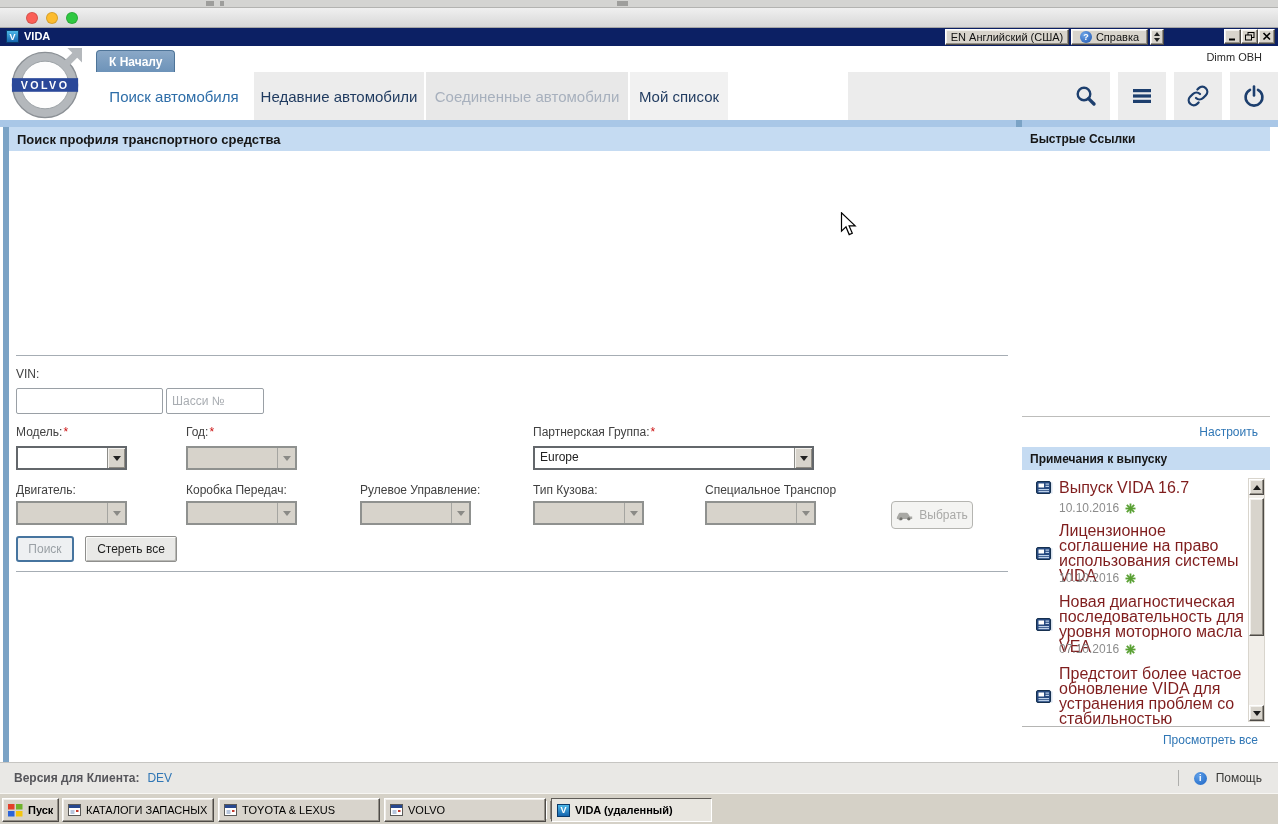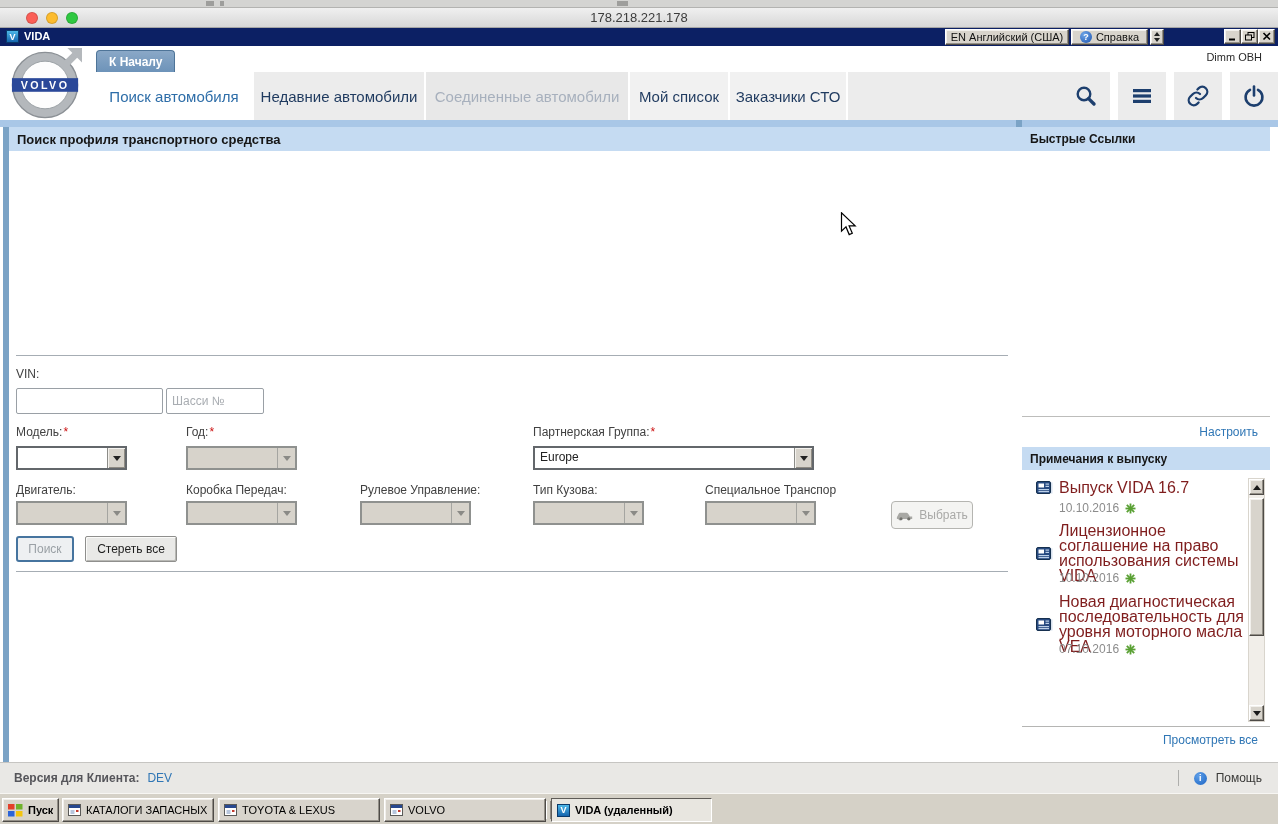--- a/index.html
+++ b/index.html
@@ -147,21 +147,20 @@
   <div class="abs top-strip">
     <div class="strip-mark" style="left:206px;width:8px;"></div>
     <div class="strip-mark" style="left:220px;width:4px;"></div>
     <div class="strip-mark" style="left:617px;width:11px;"></div>
   </div>
 
   <div class="abs mac-bar">
     <span class="tl red"></span>
     <span class="tl yellow"></span>
     <span class="tl green"></span>
-    <div class="mac-title">178.218.221.178</div>
   </div>
 
   <div class="abs vida-titlebar">
     <span class="vida-ico">V</span>
     <span class="app-title">VIDA</span>
     <div class="tb-btn b3d lang-btn">
       <span>EN Английский (США)</span>
     </div>
     <div class="tb-btn b3d help-btn">
       <span class="q-ico"></span>
@@ -202,21 +201,20 @@
       <text x="36" y="42" text-anchor="middle" font-size="11" font-weight="bold" fill="#ffffff" letter-spacing="2.5" font-family="Liberation Sans, sans-serif">VOLVO</text>
     </svg>
 
     <div class="home-tab">К Началу</div>
 
     <div class="nav-row">
       <div class="nav-tab t0">Поиск автомобиля</div>
       <div class="nav-tab t2">Соединенные автомобили</div>
       <div class="nav-tab t1">Недавние автомобили</div>
       <div class="nav-tab t3">Мой список</div>
-      <div class="nav-tab t4">Заказчики СТО</div>
       <div class="nav-fill"></div>
 
       <div class="icon-btn" style="left:1062px;">
         <svg width="24" height="24" viewBox="0 0 24 24">
           <circle cx="10" cy="10" r="6.3" fill="none" stroke="#1d3f6e" stroke-width="2.4"></circle>
           <line x1="14.6" y1="14.6" x2="20" y2="20" stroke="#1d3f6e" stroke-width="3.4" stroke-linecap="round"></line>
         </svg>
       </div>
       <div class="icon-btn" style="left:1118px;">
         <svg width="24" height="24" viewBox="0 0 24 24">
@@ -399,20 +397,32 @@
       <svg width="11" height="11" viewBox="0 0 11 11">
           <g stroke="#59a033" stroke-width="1.8">
             <line x1="5.5" y1="0.5" x2="5.5" y2="10.5"></line>
             <line x1="0.5" y1="5.5" x2="10.5" y2="5.5"></line>
             <line x1="1.8" y1="1.8" x2="9.2" y2="9.2"></line>
             <line x1="9.2" y1="1.8" x2="1.8" y2="9.2"></line>
           </g>
         </svg>
     </div>
 
+    <div class="news-item" style="top:196px;">
+      <svg class="news-icon" width="17" height="13" viewBox="0 0 17 13">
+        <rect x="0.5" y="0.5" width="14" height="12" rx="1.5" fill="#274a80" stroke="#16304f"></rect>
+        <rect x="2.5" y="2.5" width="5.5" height="4" fill="#fff"></rect>
+        <rect x="9.5" y="2.5" width="3.5" height="1.2" fill="#bcd0e8"></rect>
+          <rect x="9.5" y="4.8" width="3.5" height="1.2" fill="#bcd0e8"></rect>
+        <rect x="2.5" y="8" width="10.5" height="1.2" fill="#bcd0e8"></rect>
+          <rect x="2.5" y="10" width="10.5" height="1.2" fill="#bcd0e8"></rect>
+        <rect x="15" y="1.5" width="1.5" height="11" fill="#d8e2ef"></rect>
+      </svg>
+      <span class="news-title">Предстоит более частое обновление VIDA для устранения проблем со стабильностью</span>
+    </div>
 
     <div class="sbar">
       <div class="sbar-btn b3d sbar-up">
           <span class="tri-b-up"></span>
         </div>
       <div class="sbar-thumb b3d"></div>
       <div class="sbar-btn b3d sbar-dn">
           <span class="tri-b-dn"></span>
         </div>
     </div>

